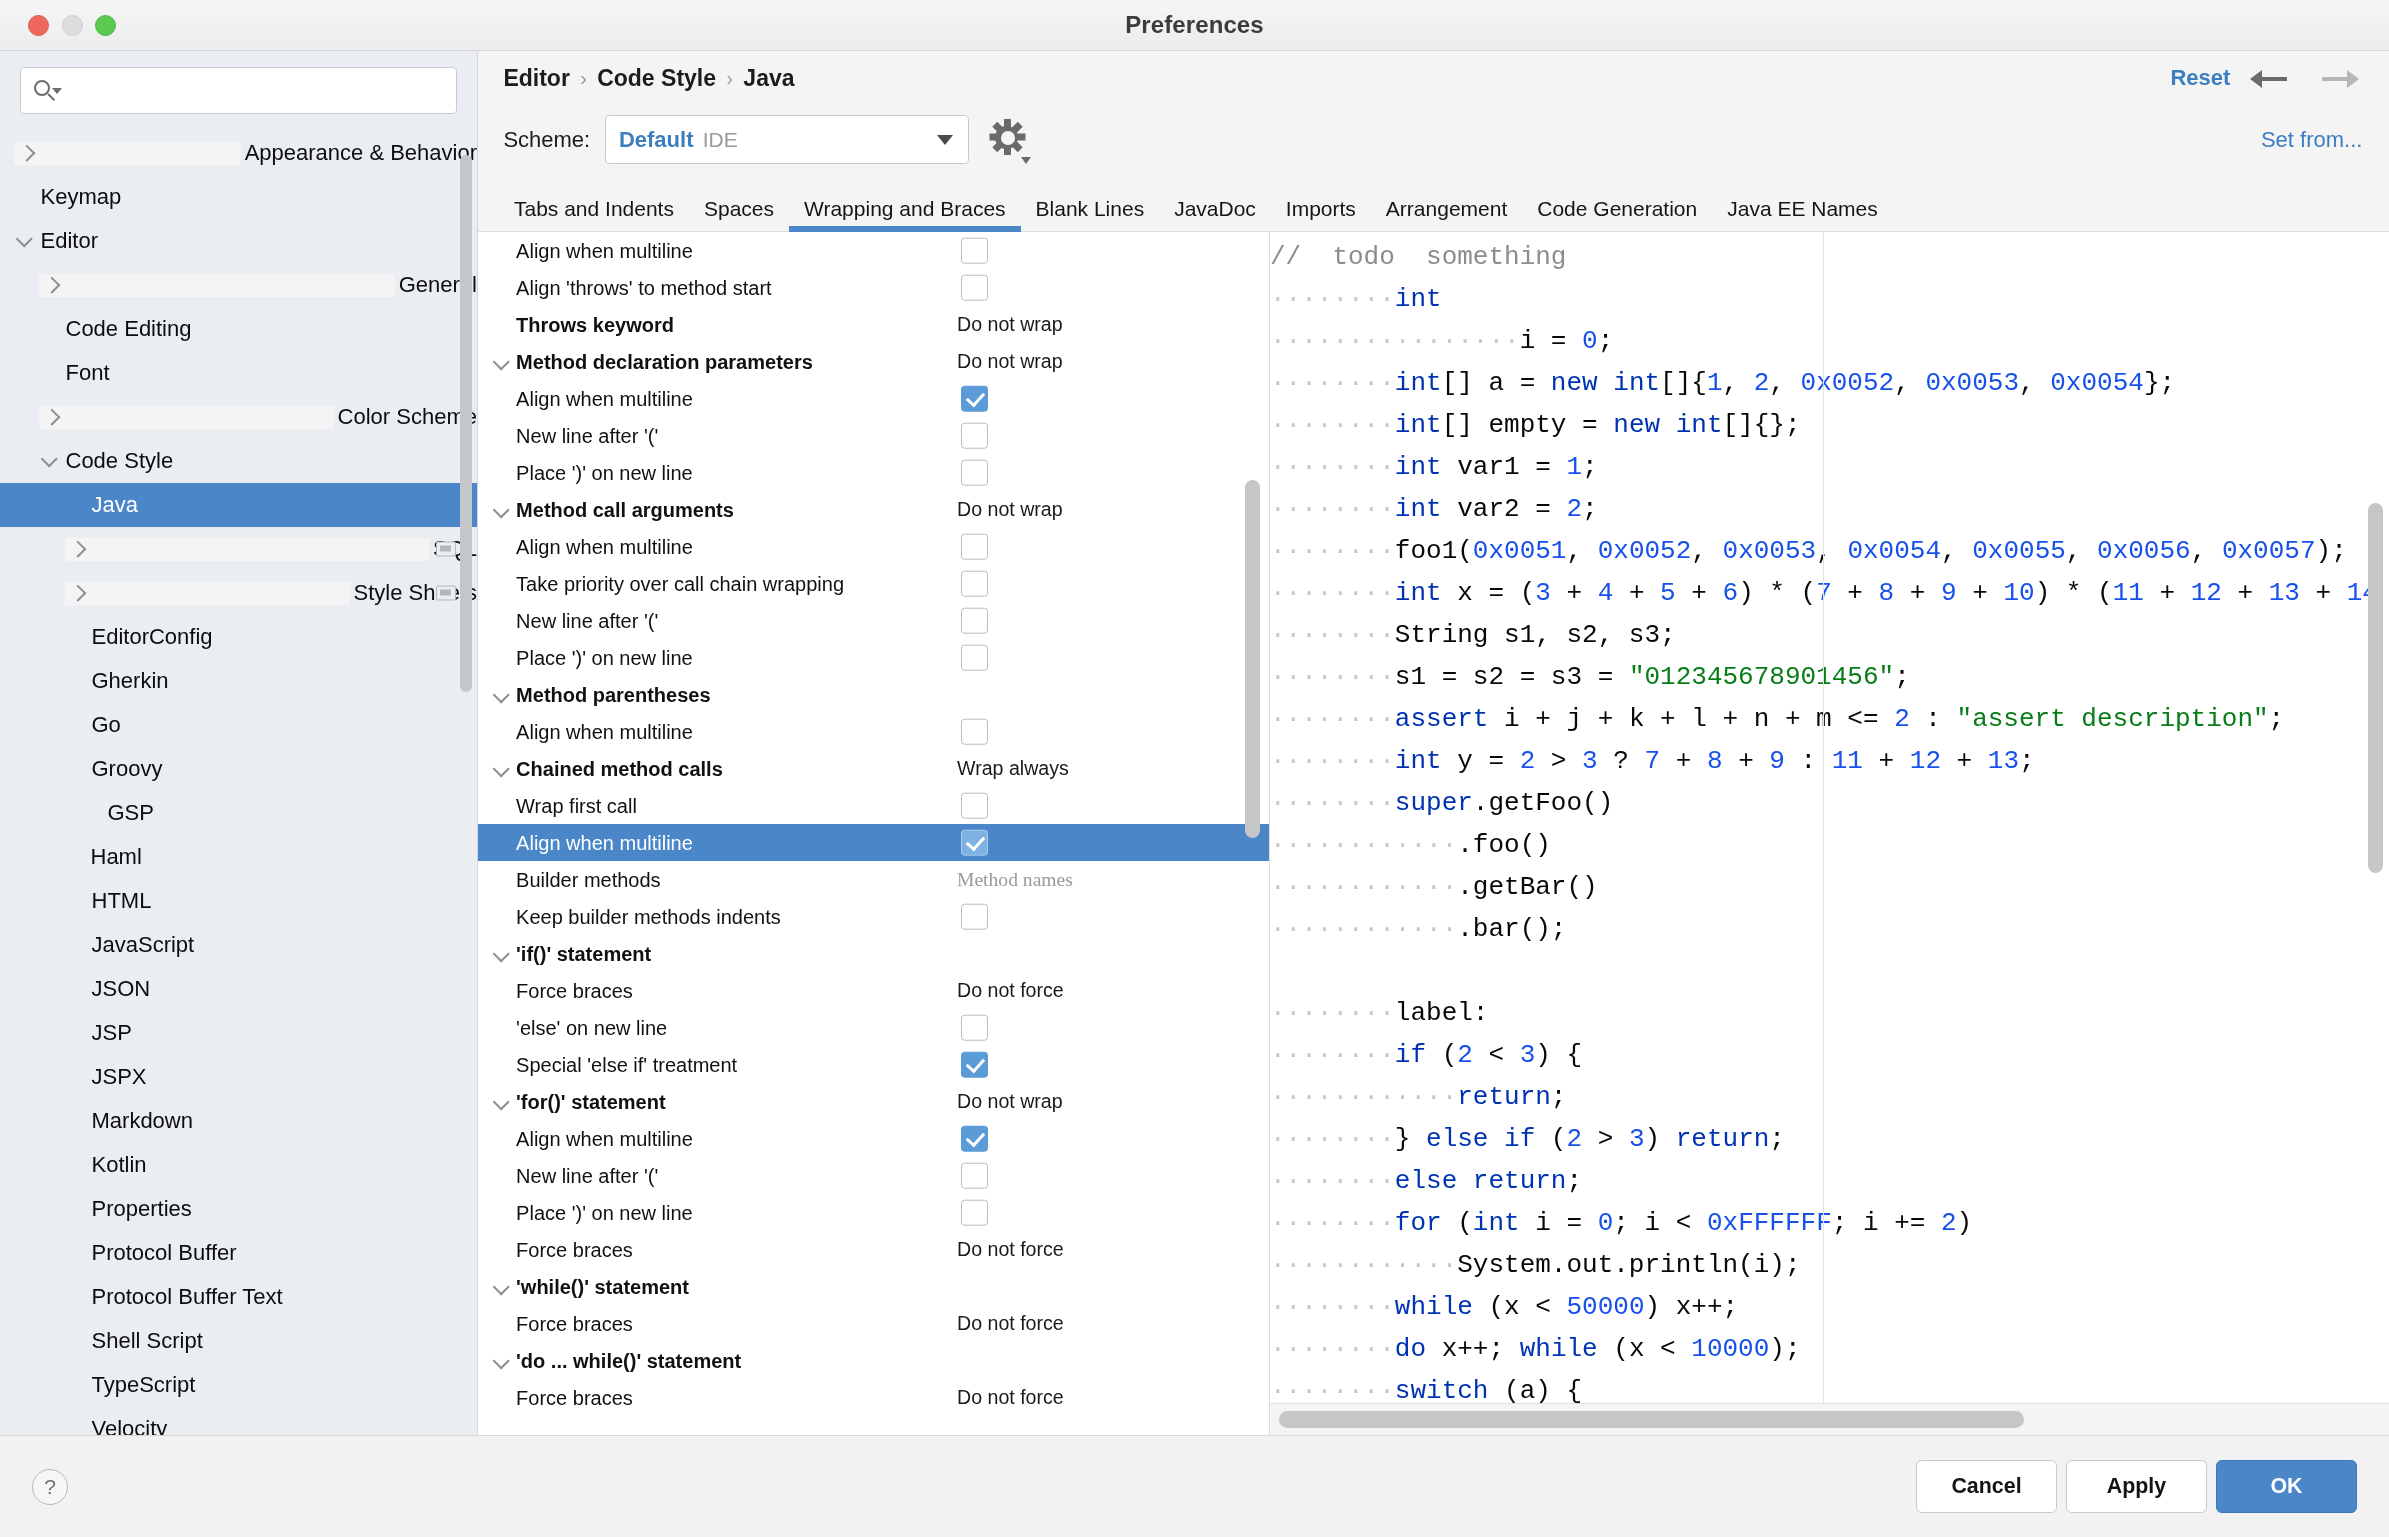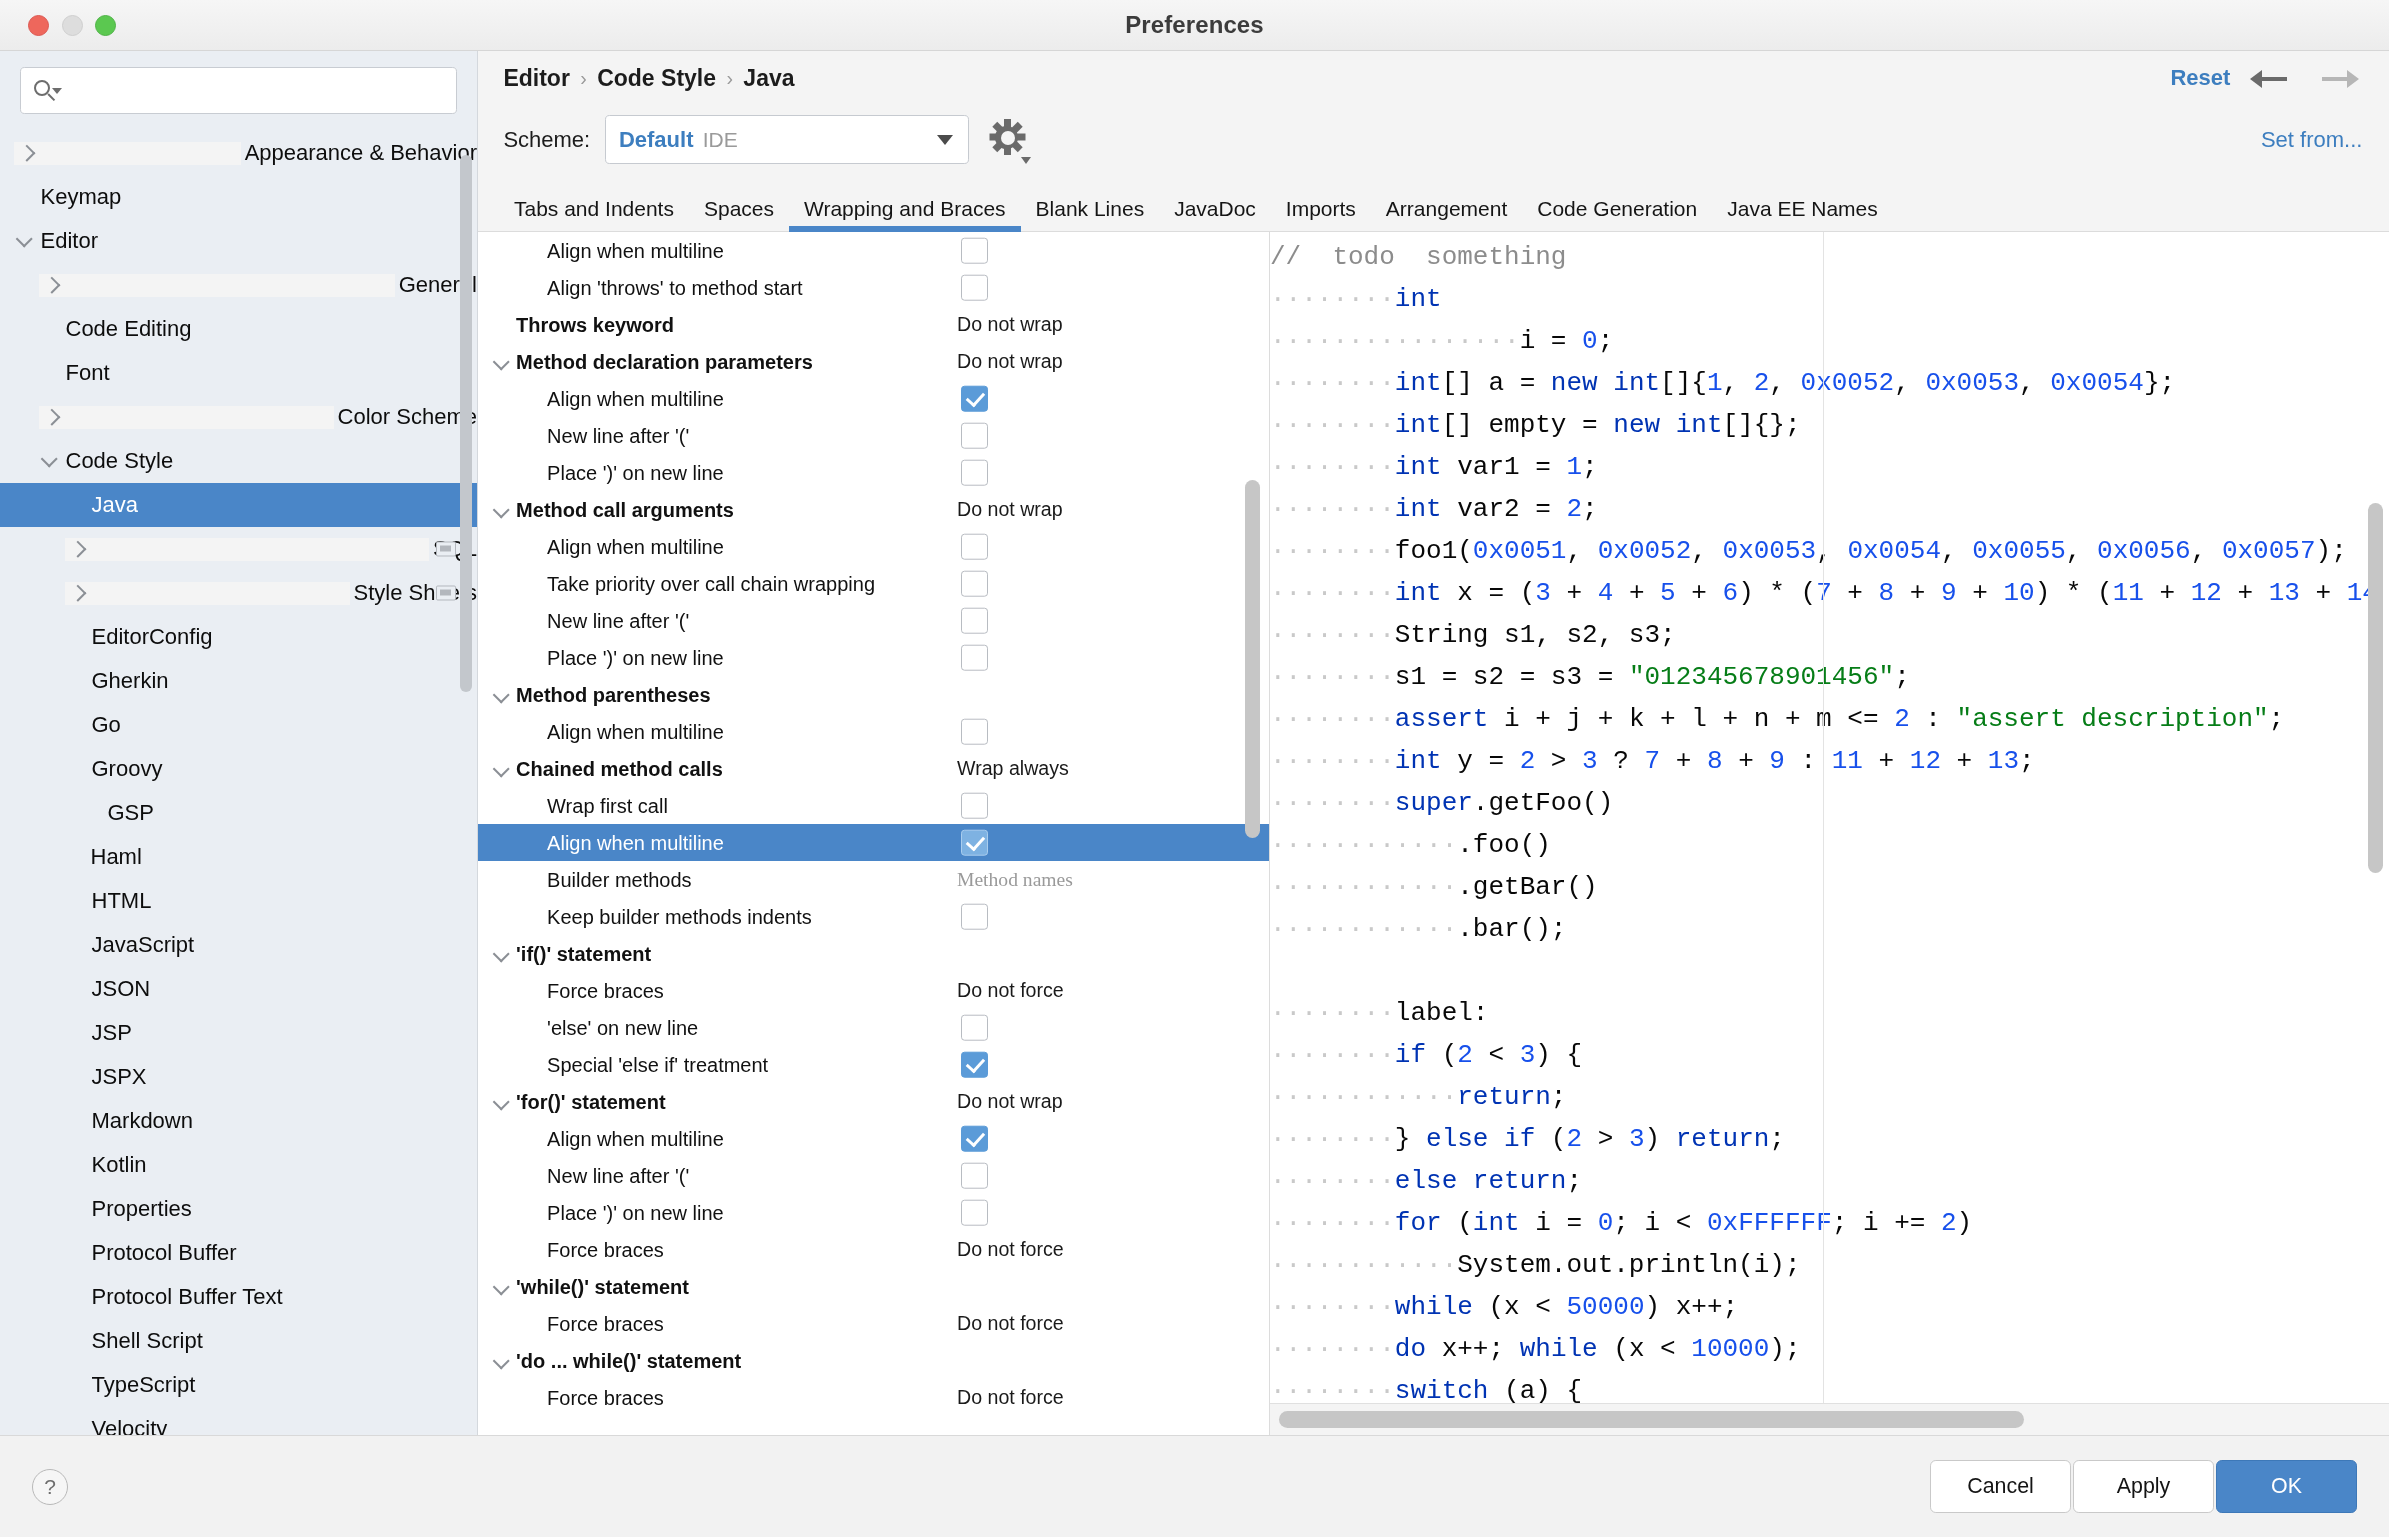--- a/index.html
+++ b/index.html
@@ -210,21 +210,21 @@
   .srow .stwist { width: 26.6px; flex: 0 0 26.6px; position: relative; height: 100%; }
   .srow .stwist.down::before {
     content: ""; position: absolute; left: 5.8px; top: 12.7px;
     width: 10.4px; height: 10.4px;
     border-right: 2.9px solid #8b8f95; border-bottom: 2.9px solid #8b8f95;
     transform: rotate(45deg);
   }
   .slabel { font-size: 20px; color: #111111; line-height: 1; }
   .srow.grp .slabel { font-weight: bold; }
   .srow.sel .slabel { color: #ffffff; }
-  .indent1 { margin-left: 31px; }
+  .indent1 { }
   .sval {
     position: absolute; left: 479px; font-size: 19.6px; color: #1a1a1a;
   }
   .sval.muted { color: #9a9a9a; font-family: Liberation Serif, serif; }
   .scheck {
     position: absolute; left: 483px; top: 50%; transform: translateY(-50%);
     width: 26.6px; height: 26.6px; border-radius: 3.5px;
     border: 1.7px solid #b8bcc2; background: #ffffff;
   }
   .scheck.on { background: #5b9bd8; border-color: #5b9bd8; }
@@ -278,21 +278,21 @@
     height: 102px; flex: 0 0 102px;
     background: #f2f2f2; border-top: 1.2px solid #d9d9d9;
     display: flex; align-items: center; padding: 0 32px;
   }
   .help-btn {
     width: 36px; height: 36px; border-radius: 50%;
     border: 1.7px solid #b9b9b9; background: #f6f6f6;
     display: flex; align-items: center; justify-content: center;
     font-size: 21px; color: #6e6e6e; cursor: pointer;
   }
-  .btns { margin-left: auto; display: flex; gap: 2px; }
+  .btns { margin-left: auto; display: flex; gap: 9px; font-weight: bold; }
   .btn {
     min-width: 141px; height: 53px; border-radius: 5.8px;
     display: flex; align-items: center; justify-content: center;
     font-size: 21.4px; cursor: pointer;
     background: #ffffff; border: 1.2px solid #c9c9c9; color: #141414;
   }
   .btn.primary { background: #4a86c8; border-color: #3d78b8; color: #ffffff; }
 </style>
 </head>
 <body>

